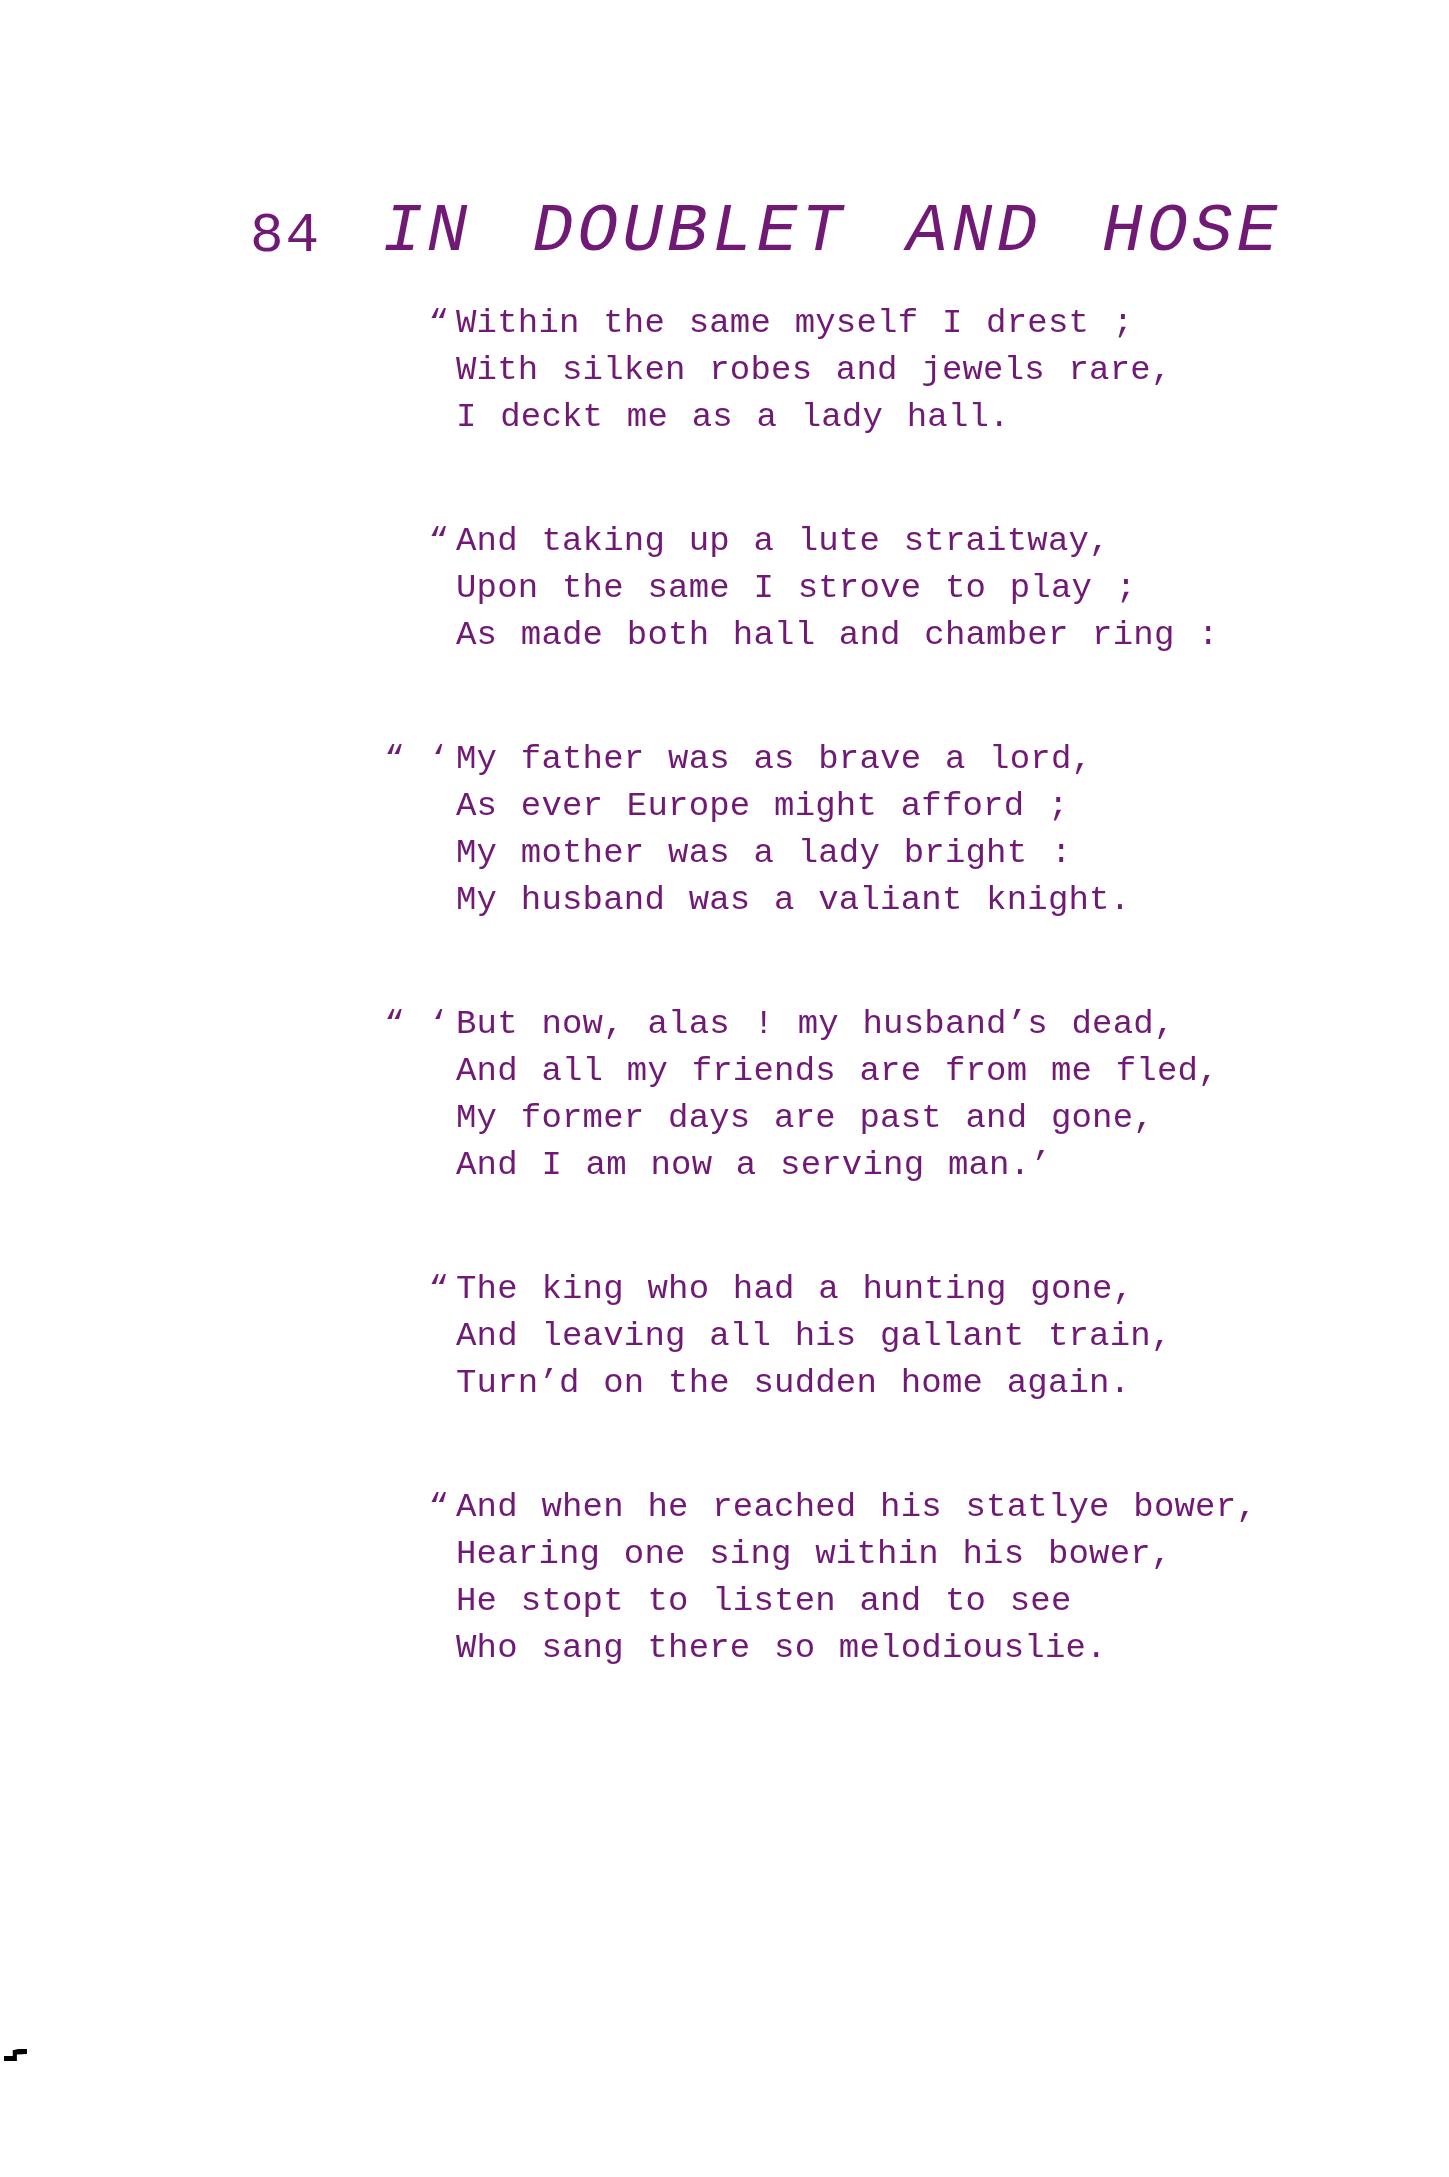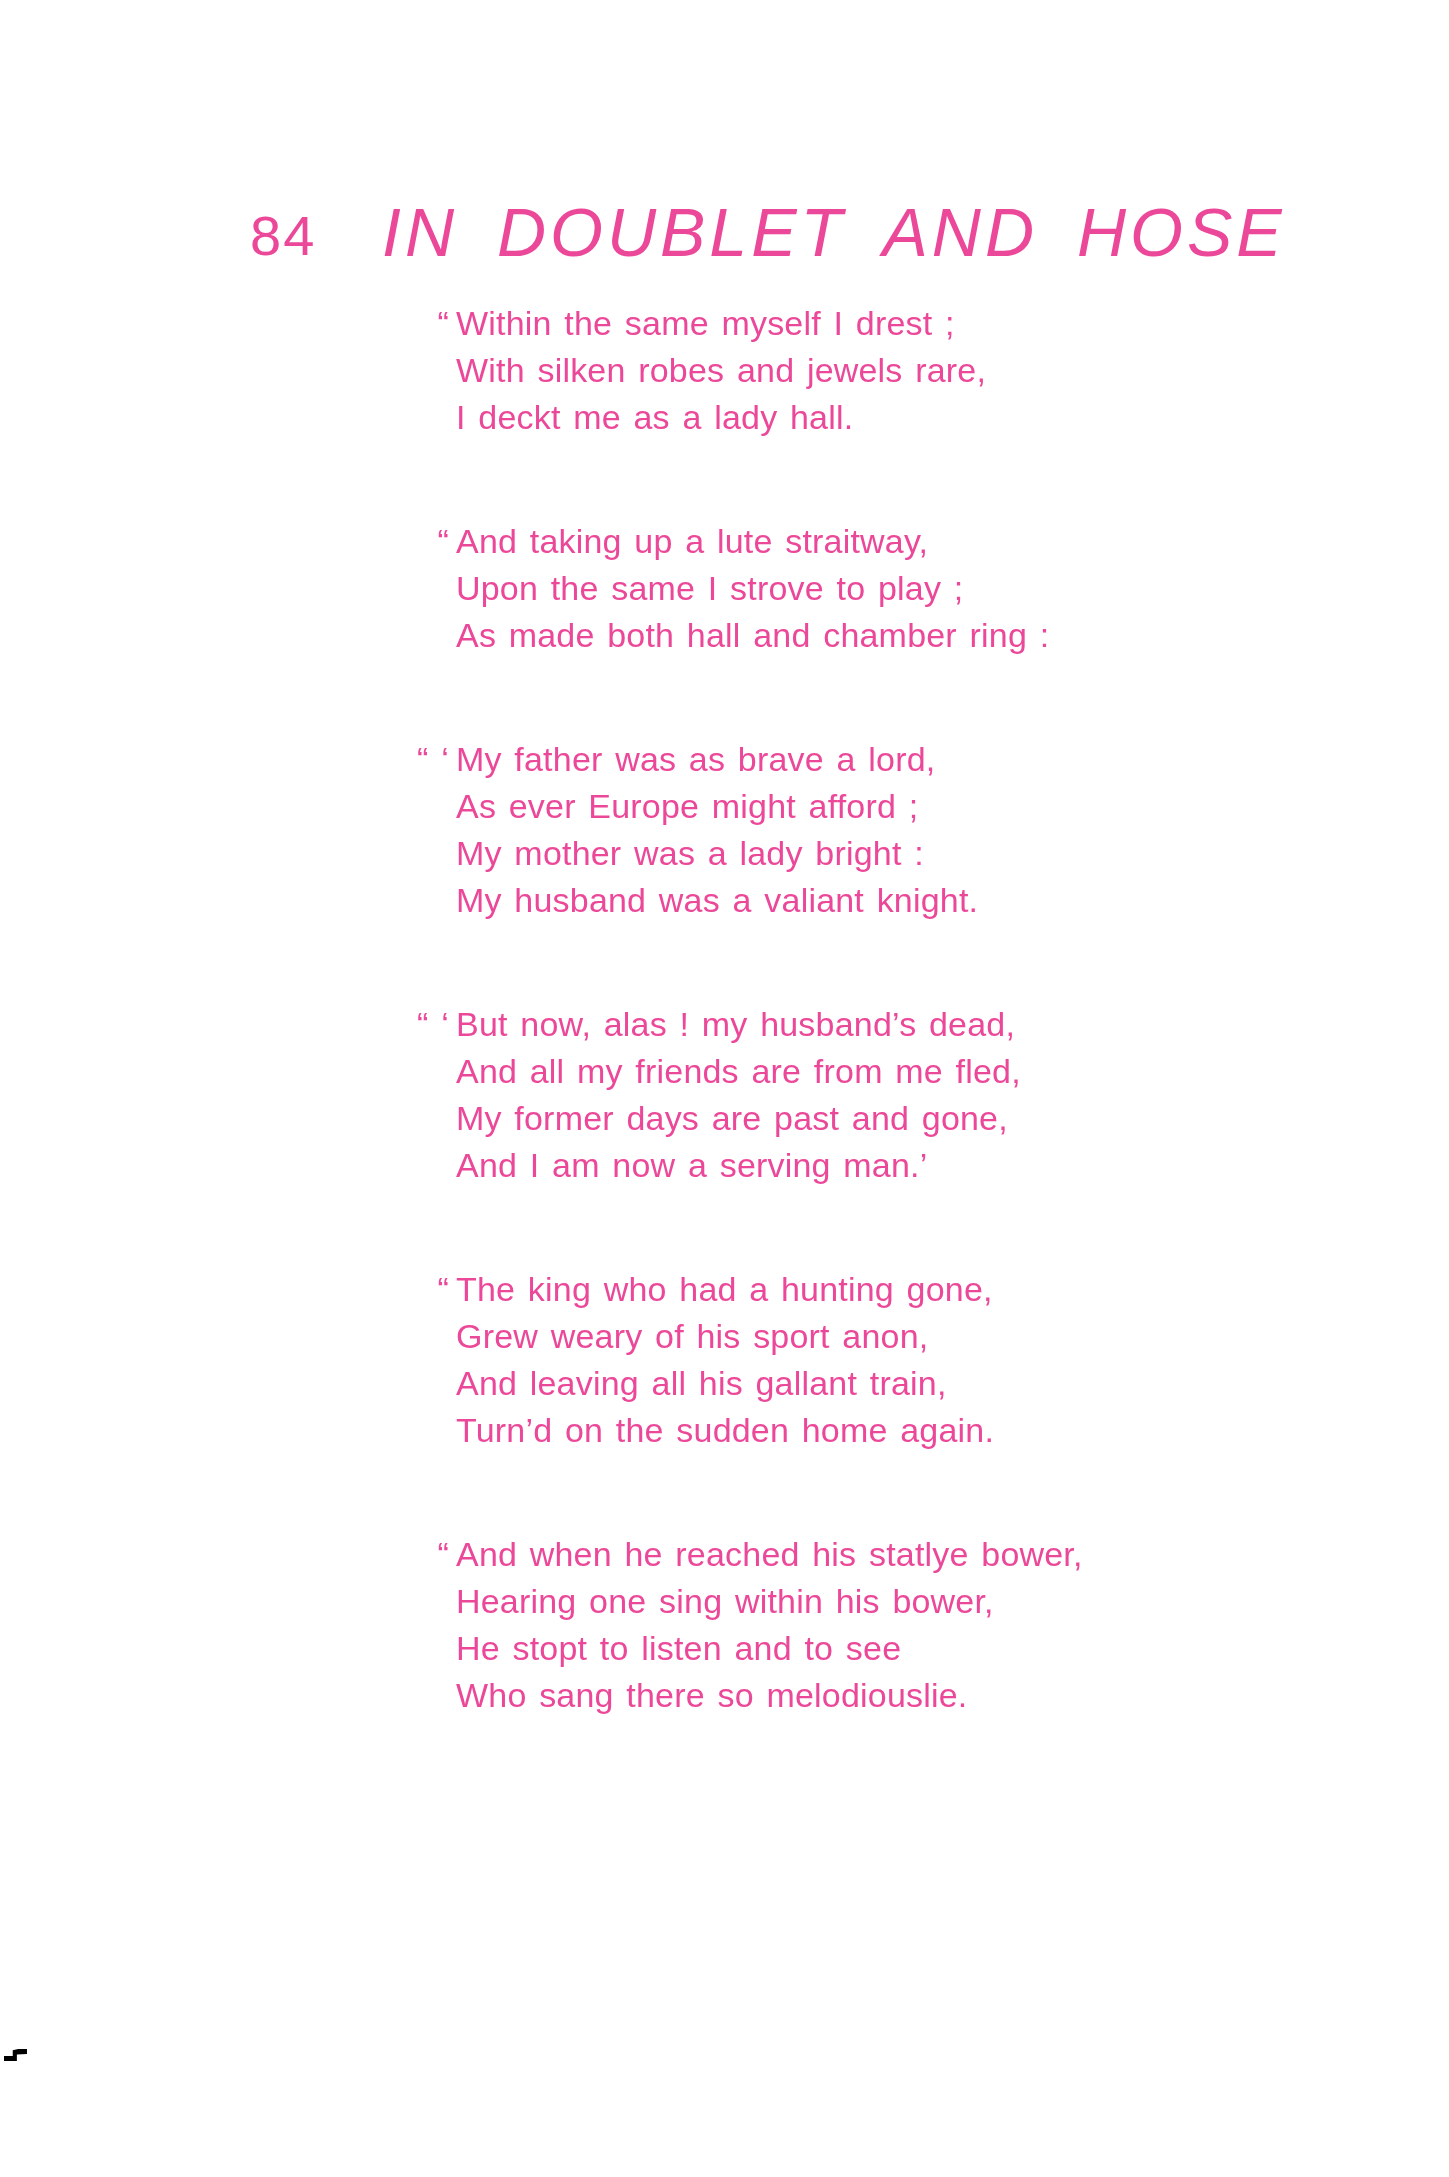--- a/index.html
+++ b/index.html
@@ -5,22 +5,22 @@
   html, body {
     margin: 0;
     padding: 0;
     background: #ffffff;
   }
   .page {
     position: relative;
     width: 1396px;
     height: 2177px;
     background: #ffffff;
-    color: #ec4899;
-    font-family: Liberation Sans, sans-serif;
+    color: #701a75;
+    font-family: Liberation Mono, monospace;
     overflow: hidden;
   }
   
   .page-number {
     position: absolute;
     left: 250px;
     top: 206px;
     font-size: 56px;
     line-height: 60px;
     letter-spacing: 2px;
@@ -100,21 +100,20 @@
         <div class="line"><span>My husband was a valiant knight.</span></div>
       </div>
       <div class="stanza">
         <div class="line"><span class="open-quote">“ ‘</span><span>But now, alas ! my husband’s dead,</span></div>
         <div class="line"><span>And all my friends are from me fled,</span></div>
         <div class="line"><span>My former days are past and gone,</span></div>
         <div class="line"><span>And I am now a serving man.’</span></div>
       </div>
       <div class="stanza">
         <div class="line"><span class="open-quote">“</span><span>The king who had a hunting gone,</span></div>
-        <div class="line"><span>Grew weary of his sport anon,</span></div>
         <div class="line"><span>And leaving all his gallant train,</span></div>
         <div class="line"><span>Turn’d on the sudden home again.</span></div>
       </div>
       <div class="stanza">
         <div class="line"><span class="open-quote">“</span><span>And when he reached his statlye bower,</span></div>
         <div class="line"><span>Hearing one sing within his bower,</span></div>
         <div class="line"><span>He stopt to listen and to see</span></div>
         <div class="line"><span>Who sang there so melodiouslie.</span></div>
       </div>
     </div>

